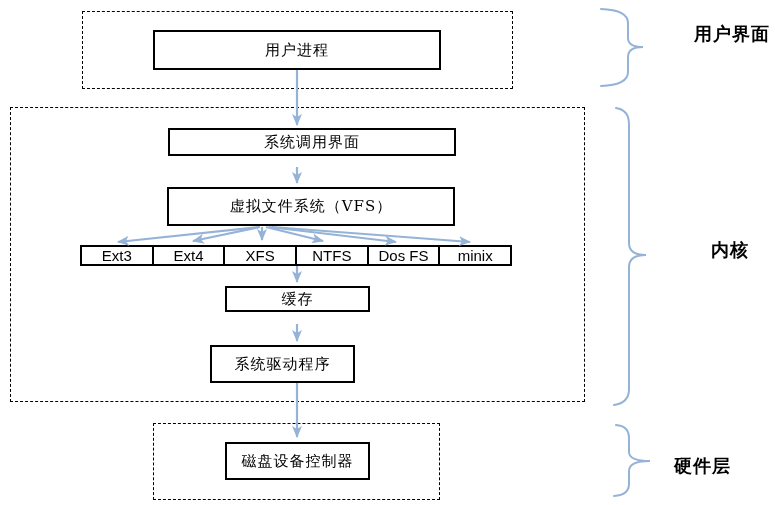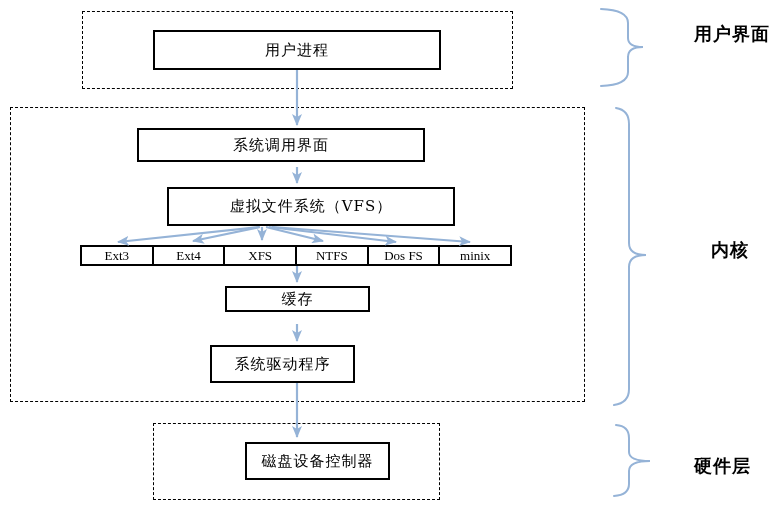--- a/index.html
+++ b/index.html
@@ -20,21 +20,21 @@
     font-size:15px;letter-spacing:1px;
     font-family:"DejaVu Serif","Liberation Serif",serif;
   }
   .fsrow{
     position:absolute;left:80px;top:245px;width:432px;height:21px;
     display:flex;border:2px solid var(--box-border);box-sizing:border-box;background:var(--box-fill);
   }
   .fscell{
     flex:1 1 0;display:flex;align-items:center;justify-content:center;
     border-left:2px solid var(--box-border);box-sizing:border-box;
-    font-family:Liberation Serif, serif;font-size:13px;text-align:center;
+    font-family:Liberation Sans, sans-serif;font-size:15px;text-align:center;
   }
   .fscell:first-child{border-left:none;}
   .overlay{position:absolute;left:0;top:0;pointer-events:none;}
   .arrow{stroke:var(--arrow);stroke-width:2.2;fill:none;}
   .brace{stroke:var(--brace);stroke-width:2;fill:none;stroke-linecap:round;}
   #arrowhead path{fill:var(--arrow);}
   .side-label{
     position:absolute;font-weight:bold;font-size:18px;letter-spacing:1px;
     font-family:"DejaVu Sans","Liberation Sans",sans-serif;white-space:nowrap;
   }
@@ -45,21 +45,21 @@
 <div class="canvas">
 
   <div class="region" style="left:82px;top:11px;width:431px;height:78px;"></div>
   <div class="region" style="left:10px;top:107px;width:575px;height:295px;"></div>
   <div class="region" style="left:153px;top:423px;width:287px;height:77px;"></div>
 
   <div class="node" style="left:153px;top:30px;width:288px;height:40px;">
     <span>用户进程</span>
   </div>
 
-  <div class="node" style="left:137px;top:128px;width:288px;height:34px;">
+  <div class="node" style="left:168px;top:128px;width:288px;height:28px;">
     <span>系统调用界面</span>
   </div>
 
   <div class="node" style="left:153px;top:187px;width:288px;height:39px;margin-left:14px;">
     <span>虚拟文件系统（VFS）</span>
   </div>
 
   <div class="fsrow">
     <div class="fscell">
       <span>Ext3</span>
@@ -82,21 +82,21 @@
   </div>
 
   <div class="node" style="left:225px;top:286px;width:145px;height:26px;">
     <span>缓存</span>
   </div>
 
   <div class="node" style="left:210px;top:345px;width:145px;height:38px;">
     <span>系统驱动程序</span>
   </div>
 
-  <div class="node" style="left:225px;top:442px;width:145px;height:38px;margin-left:20px;">
+  <div class="node" style="left:225px;top:442px;width:145px;height:38px;">
     <span>磁盘设备控制器</span>
   </div>
 
   <svg class="overlay" width="775" height="505" viewBox="0 0 775 505">
     <defs>
       <marker id="arrowhead" viewBox="0 0 12 10" refX="11" refY="5" markerWidth="12" markerHeight="10" markerUnits="userSpaceOnUse" orient="auto">
         <path d="M0,0 L12,5 L0,10 L3,5 Z"></path>
       </marker>
     </defs>
 
@@ -114,15 +114,15 @@
     <path class="arrow" d="M297,324 V341" marker-end="url(#arrowhead)"></path>
     <path class="arrow" d="M297,383 V437" marker-end="url(#arrowhead)"></path>
 
     <path class="brace" d="M601,9 Q628,10 628,23 L628,38 Q628,47 643,47 Q628,47 628,57 L628,72 Q628,85 601,86"></path>
     <path class="brace" d="M616,108 Q629,110 629,124 L629,243 Q629,255 646,255 Q629,255 629,267 L629,389 Q629,403 614,405"></path>
     <path class="brace" d="M616,425 Q629,426 629,438 L629,452 Q629,461 650,461 Q629,461 629,471 L629,484 Q629,495 614,496"></path>
   </svg>
 
   <div class="side-label" style="left:694px;top:22px;">用户界面</div>
   <div class="side-label" style="left:711px;top:238px;">内核</div>
-  <div class="side-label" style="left:694px;top:454px;">硬件层</div>
+  <div class="side-label" style="left:674px;top:454px;">硬件层</div>
 
 </div>
 
 </body></html>

